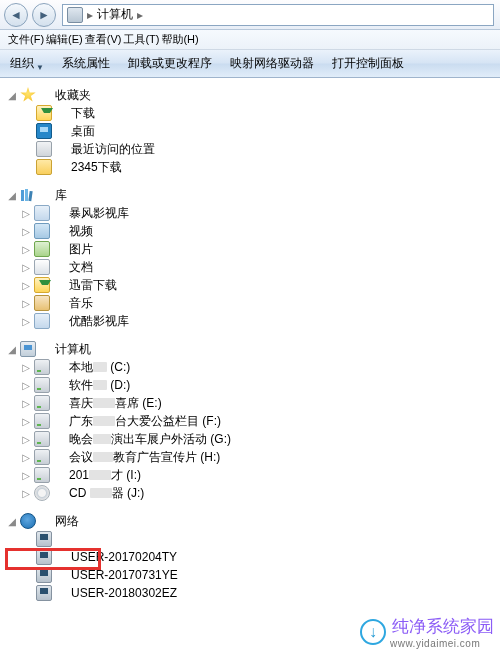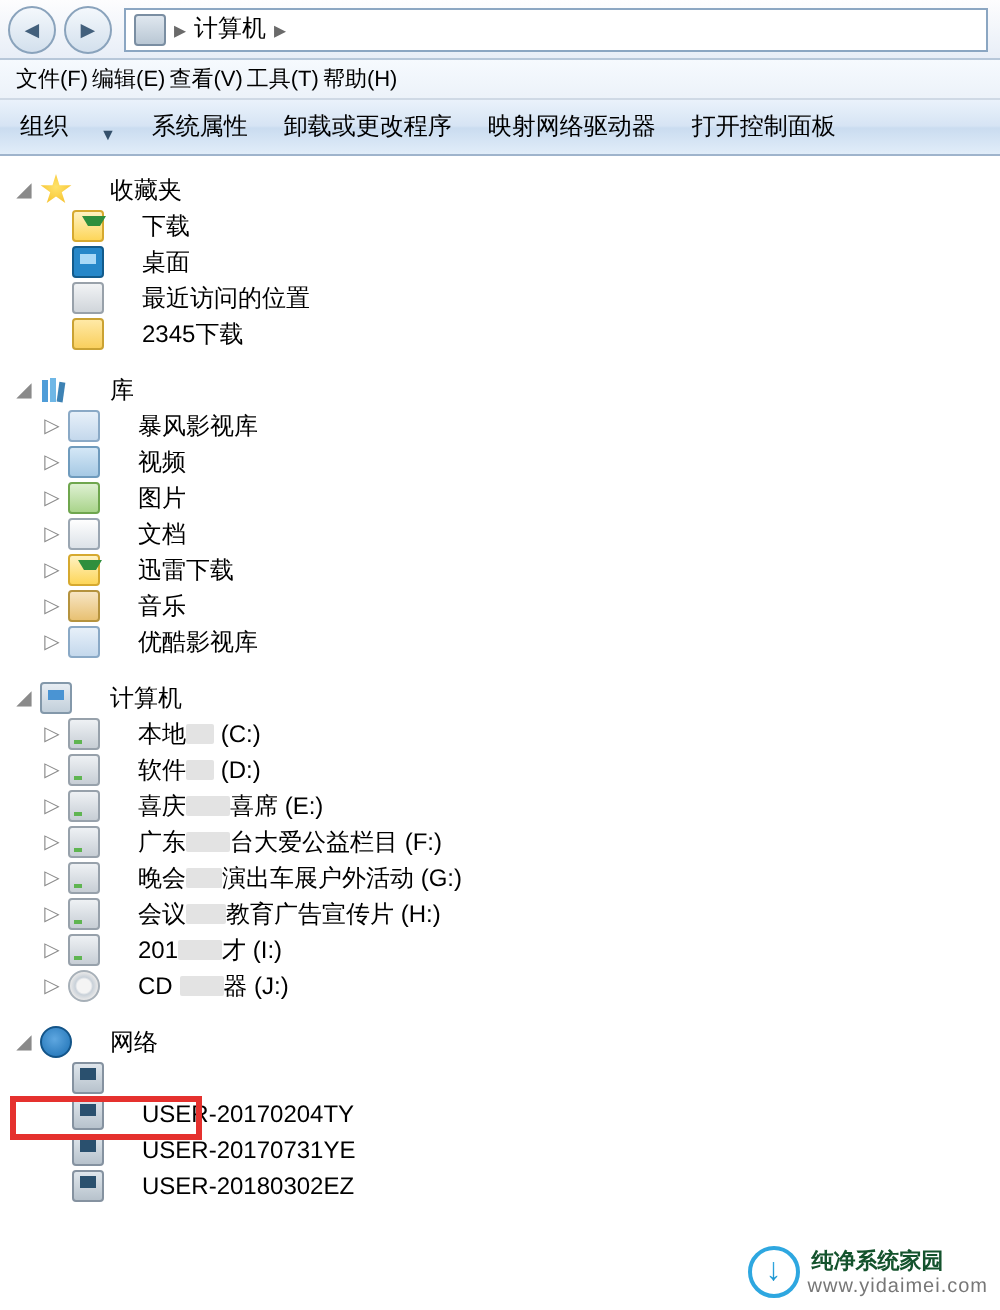--- a/index.html
+++ b/index.html
@@ -11,21 +11,21 @@
 .addr-bar { flex:1; height:22px; margin:0 6px; background:#fff; border:1px solid #8ba6c2; display:flex; align-items:center; padding:0 4px; gap:4px; }
 .addr-icon { width:16px; height:16px; background:linear-gradient(#dfe7ef,#b9c7d4); border:1px solid #7a8ea2; border-radius:2px; }
 .addr-sep { color:#6a6a6a; }
 
 
 .menu-row { height:20px; display:flex; align-items:center; gap:2px; padding:0 8px; background:linear-gradient(#f6fafe,#ecf2f9); border-bottom:1px solid #cfd9e5; font-size:11px; }
 .menu-item { cursor:default; }
 
 
 .tool-row { height:28px; display:flex; align-items:center; gap:18px; padding:0 10px; background:linear-gradient(#eaf2fb,#d6e4f4 48%,#cadcf0 52%,#e1edf9); border-bottom:1px solid #9fb4cc; font-size:12px; }
-.tool-item { cursor:default; display:flex; align-items:flex-end; gap:16px; }
+.tool-item { cursor:default; display:flex; align-items:flex-end; gap:2px; }
 .tool-item .drop { font-size:8px; color:#34506b; }
 
 
 .tree { padding:8px 0 40px 0; height: calc(655px - 30px - 20px - 28px); overflow:hidden; position:relative; }
 .group { margin-bottom:10px; }
 .row { display:flex; align-items:center; height:18px; padding-left:6px; gap:2px; white-space:nowrap; }
 .exp { width:12px; height:12px; display:inline-flex; align-items:center; justify-content:center; color:#8a8a8a; font-size:10px; }
 .ic { width:16px; height:16px; margin:0 3px 0 0; display:inline-block; border-radius:2px; }
 .ic-star { background: radial-gradient(circle at 50% 40%, #ffe36b, #f3b71a); clip-path: polygon(50% 0,61% 35%,98% 35%,68% 57%,79% 91%,50% 70%,21% 91%,32% 57%,2% 35%,39% 35%); }
 .ic-dl { background: linear-gradient(#fff2c2,#fdd65a); border:1px solid #d6a92f; position:relative; }
@@ -54,21 +54,21 @@
 .indent2 { padding-left:36px; }
 .smudge { display:inline-block; background:#e3e3e3; height:10px; border-radius:1px; vertical-align:middle; }
 
 
 .callout { position:absolute; border:3px solid #e5312e; pointer-events:none; }
 
 
 .wm { position:fixed; right:6px; bottom:6px; display:flex; align-items:center; gap:6px; pointer-events:none; }
 .wm .badge{ width:26px;height:26px;border-radius:50%;background:#fff;border:2px solid #2ea7e0;display:flex;align-items:center;justify-content:center; }
 .wm .badge span{ font-size:16px; font-weight:bold; background:linear-gradient(#3fb0e6,#0d8bc8); -webkit-background-clip:text; color:transparent;}
-.wm .t1{ font-size:11px; font-weight:700; color:#14532d; }
+.wm .t1{ font-size:17px; font-weight:400; color:#8b5cf6; }
 .wm .t2{ font-size:10px; color:#777; margin-left:-2px; letter-spacing:0.5px;}
 </style>
 </head>
 <body>
 
 <div class="nav-row">
   <div class="nav-back">◄</div>
   <div class="nav-fwd">►</div>
   <div class="addr-bar">
     <span class="addr-icon"></span>

